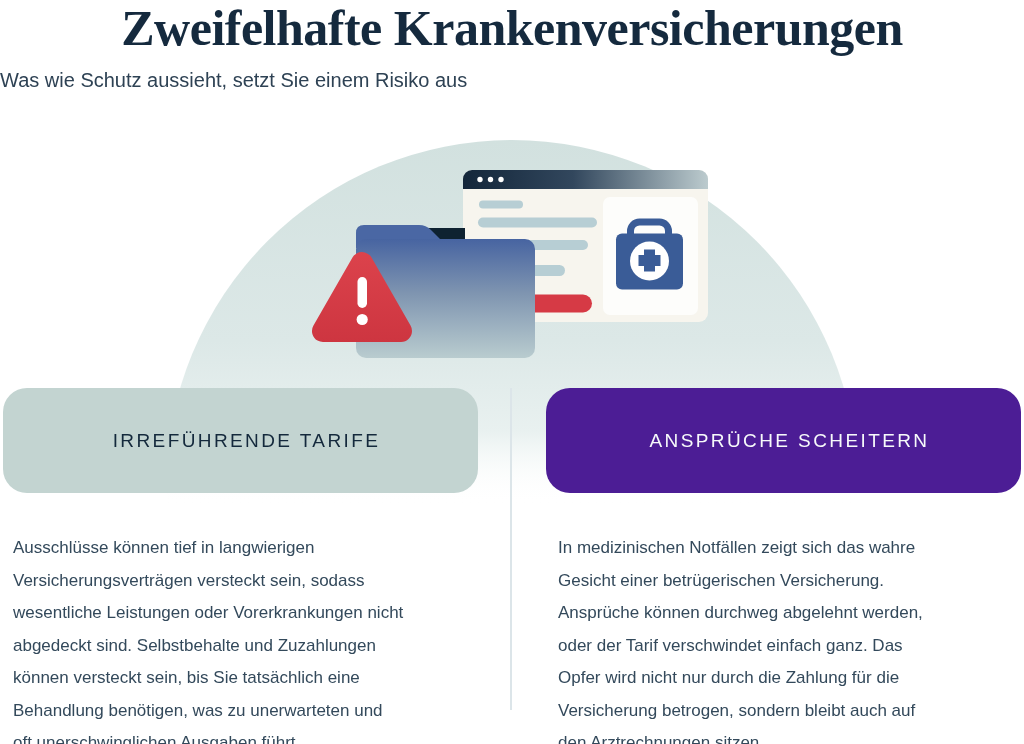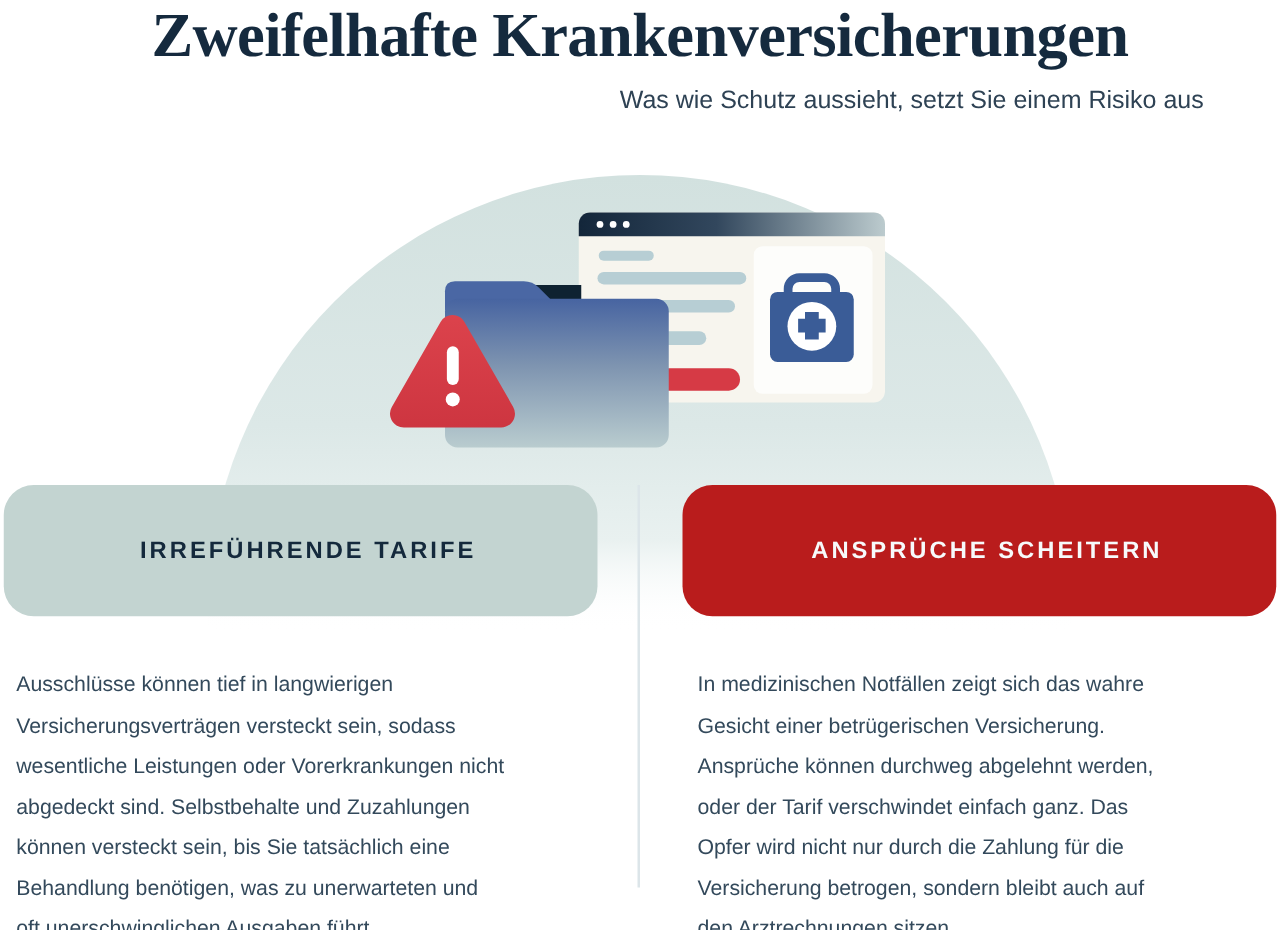--- a/index.html
+++ b/index.html
@@ -13,37 +13,37 @@
   .page-title {
     position:absolute; top:-4px; left:0; width:1024px;
     text-align:center;
     font-family:"Liberation Serif", serif;
     font-weight:700;
     font-size:50px; line-height:64px;
     letter-spacing:-0.5px;
     color:#152A3E;
   }
   .page-subtitle {
-    position:absolute; top:68px; left:17px; width:946px;
-    text-align:right;
+    position:absolute; top:68px; left:0; width:946px;
+    text-align:left;
     font-size:20px; line-height:24px;
     color:#2E4254;
   }
   .hero { position:absolute; left:0; top:130px; width:1024px; height:380px; }
   .card {
     position:absolute; top:388px; height:105px; width:475px;
     border-radius:24px;
     display:flex; align-items:center; justify-content:center;
     z-index:2; border:none; cursor:pointer;
   }
   .card-left  { left:3px;  background:#C3D4D1; }
-  .card-right { left:546px; background:#b91c1c; }
+  .card-right { left:546px; background:#4c1d95; }
   .card-title {
     font-family:"Liberation Sans", sans-serif;
-    font-size:19px; font-weight:700; letter-spacing:2.4px;
+    font-size:19px; font-weight:400; letter-spacing:2.4px;
     white-space:nowrap;
     margin-left:12px;
   }
   .card-left  .card-title { color:#14293C; }
   .card-right .card-title { color:#F7FAFB; }
   .divider {
     position:absolute; left:510px; top:388px;
     width:2px; height:322px;
     background:#DCE5E9; z-index:1;
   }

